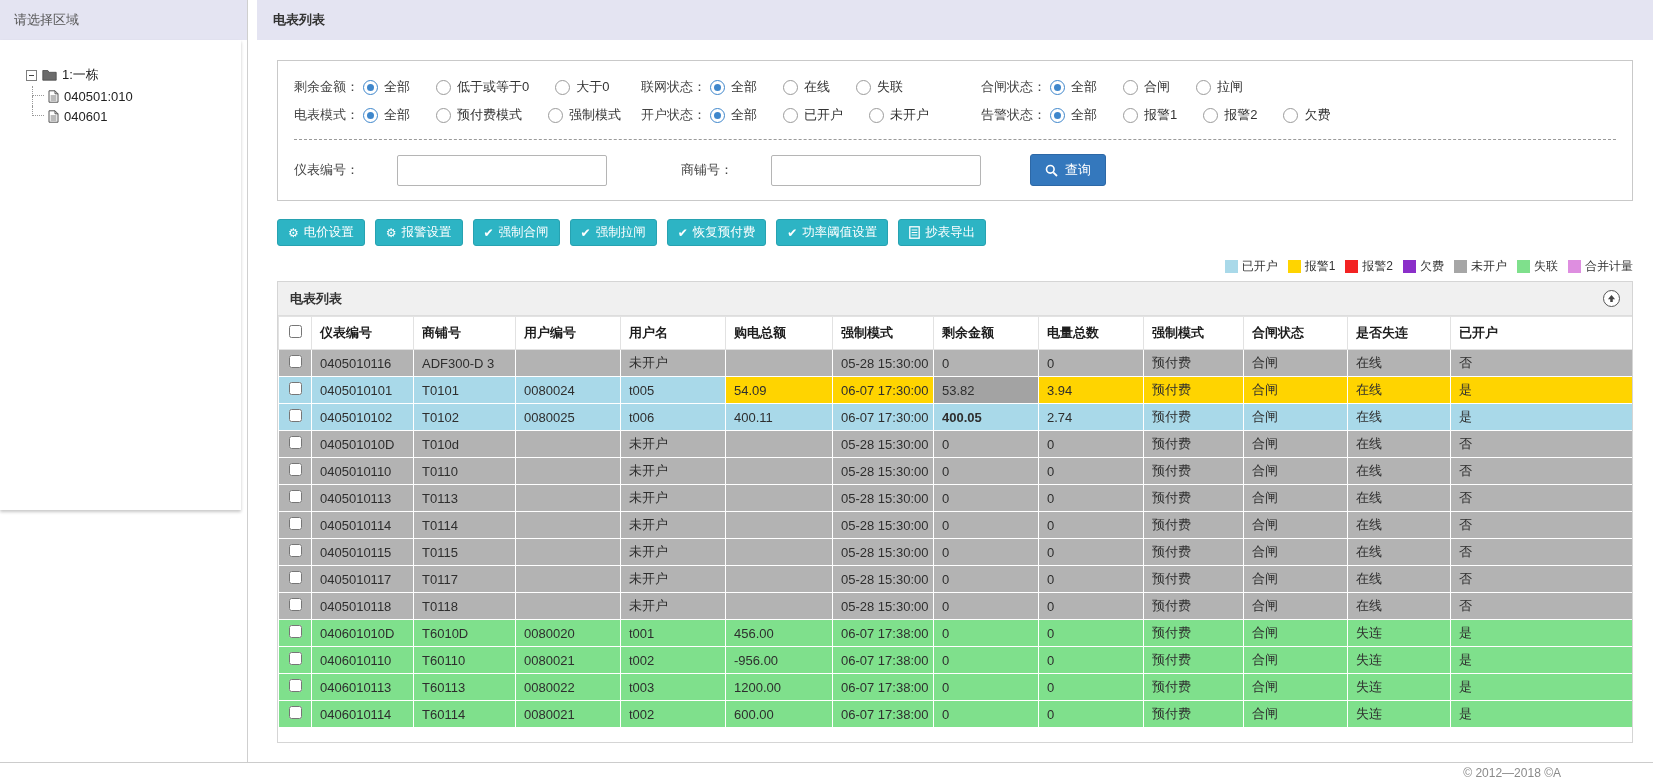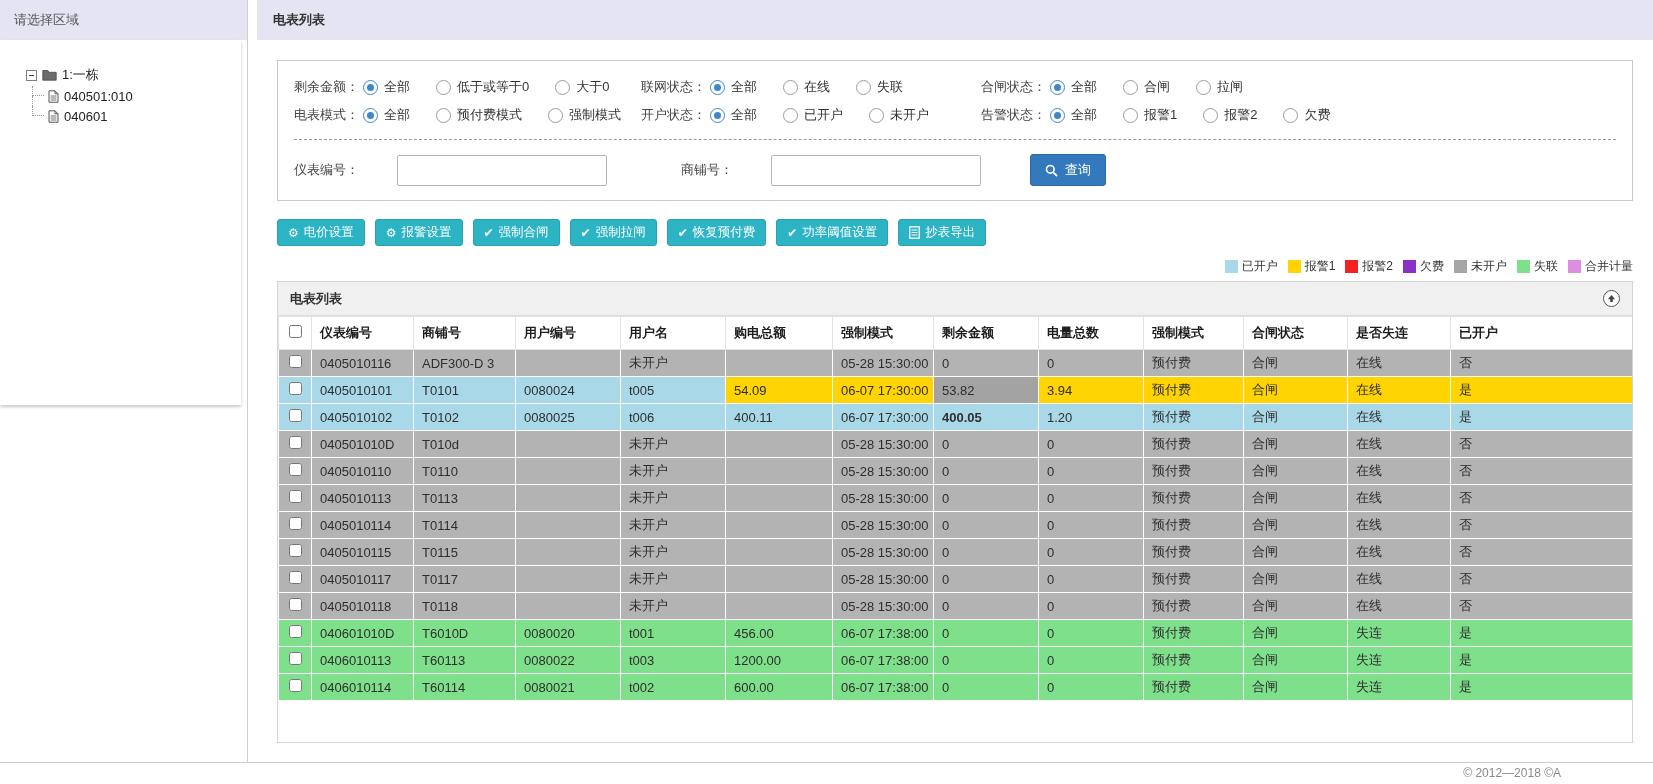--- a/index.html
+++ b/index.html
@@ -10,21 +10,21 @@
   }
   .app { display:flex; width:100%; height:100%; position:relative; }
 
   
   .sidebar { width:248px; flex:0 0 248px; border-right:1px solid #cfcfcf; }
   .sidebar-header {
     height:40px; background:#e4e4f2; display:flex; align-items:center;
     padding:4px 14px; color:#555;
   }
   .sidebar-panel {
-    height:365px; background:#fff; margin-right:6px;
+    height:470px; background:#fff; margin-right:6px;
     box-shadow:0 2px 3px rgba(0,0,0,.22);
     padding:24px 10px 0 26px;
   }
   .tree-root { display:flex; align-items:center; gap:5px; height:22px; cursor:pointer; }
   .minus-box {
     width:11px; height:11px; border:1px solid #7e7e7e; background:#fff;
     position:relative; flex:0 0 11px;
   }
   .minus-box::after {
     content:""; position:absolute; left:2px; right:2px; top:4px; height:1px; background:#444;
@@ -448,21 +448,21 @@
               </tr>
               <tr>
                 <td class="cell-check" style="background: rgb(169, 217, 233);"><input type="checkbox" style=""></td>
                 <td style="background: rgb(169, 217, 233);">0405010102</td>
                 <td style="background: rgb(169, 217, 233);">T0102</td>
                 <td style="background: rgb(169, 217, 233);">0080025</td>
                 <td style="background: rgb(169, 217, 233);">t006</td>
                 <td style="background: rgb(169, 217, 233);">400.11</td>
                 <td style="background: rgb(169, 217, 233);">06-07 17:30:00</td>
                 <td style="background: rgb(169, 217, 233); font-weight: bold;">400.05</td>
-                <td style="background: rgb(169, 217, 233);">1.20</td>
+                <td style="background: rgb(169, 217, 233);">2.74</td>
                 <td style="background: rgb(169, 217, 233);">预付费</td>
                 <td style="background: rgb(169, 217, 233);">合闸</td>
                 <td style="background: rgb(169, 217, 233);">在线</td>
                 <td style="background: rgb(169, 217, 233);">是</td>
               </tr>
               <tr>
                 <td class="cell-check" style="background: rgb(179, 179, 179);"><input type="checkbox" style=""></td>
                 <td style="background: rgb(179, 179, 179);">040501010D</td>
                 <td style="background: rgb(179, 179, 179);">T010d</td>
                 <td style="background: rgb(179, 179, 179);"></td>
@@ -576,20 +576,35 @@
                 <td style="background: rgb(127, 224, 140);">06-07 17:38:00</td>
                 <td style="background: rgb(127, 224, 140);">0</td>
                 <td style="background: rgb(127, 224, 140);">0</td>
                 <td style="background: rgb(127, 224, 140);">预付费</td>
                 <td style="background: rgb(127, 224, 140);">合闸</td>
                 <td style="background: rgb(127, 224, 140);">失连</td>
                 <td style="background: rgb(127, 224, 140);">是</td>
               </tr>
               <tr>
                 <td class="cell-check" style="background: rgb(127, 224, 140);"><input type="checkbox" style=""></td>
+                <td style="background: rgb(127, 224, 140);">0406010110</td>
+                <td style="background: rgb(127, 224, 140);">T60110</td>
+                <td style="background: rgb(127, 224, 140);">0080021</td>
+                <td style="background: rgb(127, 224, 140);">t002</td>
+                <td style="background: rgb(127, 224, 140);">-956.00</td>
+                <td style="background: rgb(127, 224, 140);">06-07 17:38:00</td>
+                <td style="background: rgb(127, 224, 140);">0</td>
+                <td style="background: rgb(127, 224, 140);">0</td>
+                <td style="background: rgb(127, 224, 140);">预付费</td>
+                <td style="background: rgb(127, 224, 140);">合闸</td>
+                <td style="background: rgb(127, 224, 140);">失连</td>
+                <td style="background: rgb(127, 224, 140);">是</td>
+              </tr>
+              <tr>
+                <td class="cell-check" style="background: rgb(127, 224, 140);"><input type="checkbox" style=""></td>
                 <td style="background: rgb(127, 224, 140);">0406010113</td>
                 <td style="background: rgb(127, 224, 140);">T60113</td>
                 <td style="background: rgb(127, 224, 140);">0080022</td>
                 <td style="background: rgb(127, 224, 140);">t003</td>
                 <td style="background: rgb(127, 224, 140);">1200.00</td>
                 <td style="background: rgb(127, 224, 140);">06-07 17:38:00</td>
                 <td style="background: rgb(127, 224, 140);">0</td>
                 <td style="background: rgb(127, 224, 140);">0</td>
                 <td style="background: rgb(127, 224, 140);">预付费</td>
                 <td style="background: rgb(127, 224, 140);">合闸</td>

